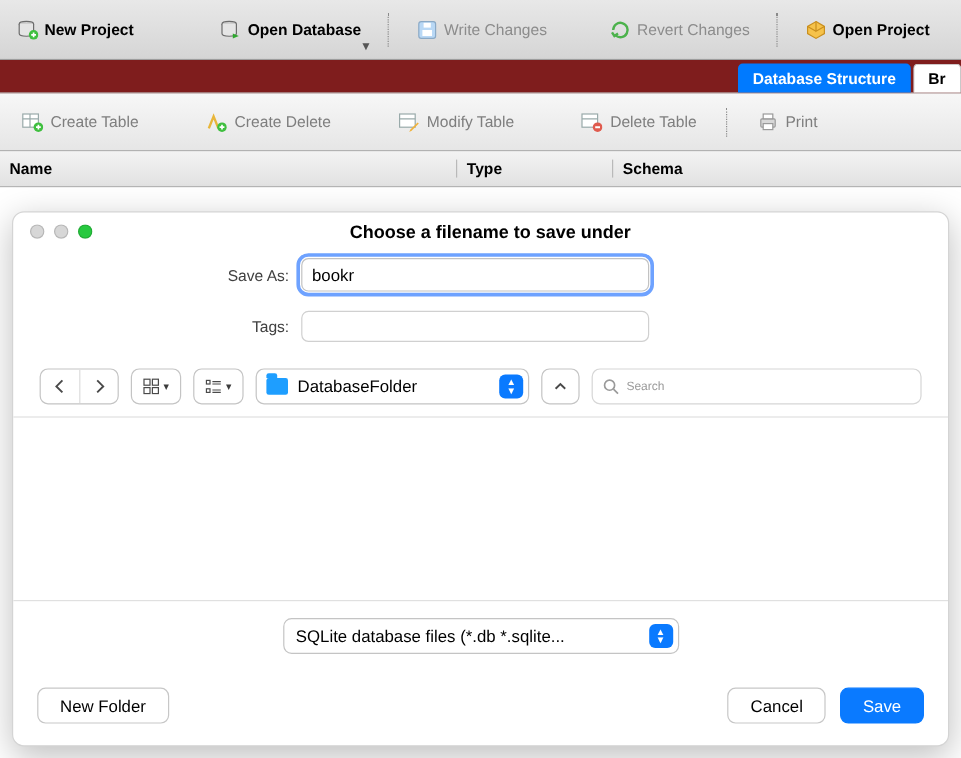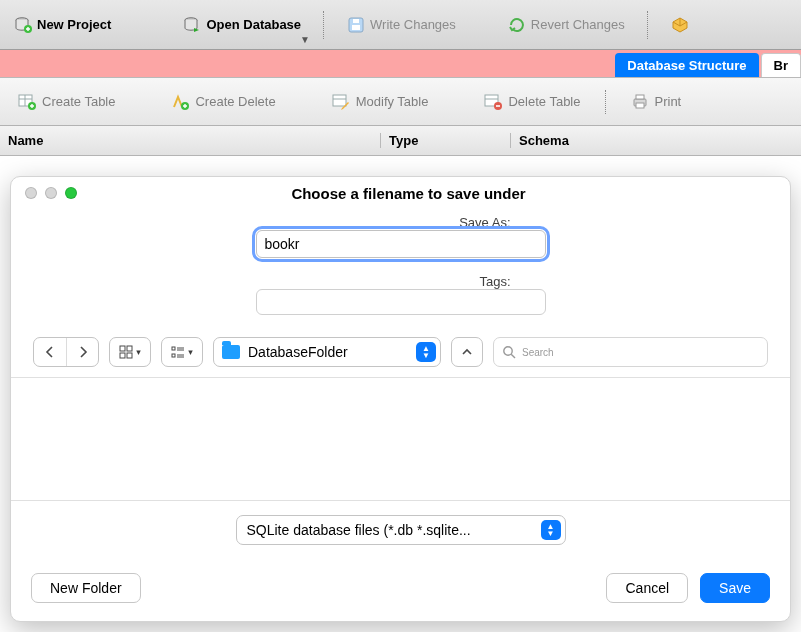--- a/index.html
+++ b/index.html
@@ -20,21 +20,21 @@
   .tb-sep { position:relative; width: 14px; height: 36px; }
   .tb-sep::before { content:""; position:absolute; left:6px; top:4px; bottom:4px; border-left: 1px dotted #8a8a8a; }
   .caret-down { position:absolute; left:300px; top:34px; font-size:10px; color:#555; }
 
   .ico { width:18px; height:18px; display:inline-flex; align-items:center; justify-content:center; }
   svg { display:block; }
 
   
   .tab-bar {
     height: 28px;
-    background: #fca5a5;
+    background: #7f1d1d;
     border-bottom: 1px solid #b9b9b9;
     display:flex; justify-content:flex-end; align-items:flex-end;
     padding-right: 0px; padding-top:4px;padding-left:28px;
   }
   .tab { height:24px; padding: 0 12px; font-size:13px; display:flex; align-items:center; border-radius: 4px 4px 0 0; margin-left:2px;}
   .tab.active { background:#007aff; color:#fff; font-weight:600; }
   .tab.inactive { background:#fff; border:1px solid #c8c8c8; border-bottom:none; font-weight:600;}
 
   
   .action-toolbar {
@@ -76,21 +76,21 @@
     display:flex; align-items:center;
     padding:10px 14px 8px 14px;
     position:relative;
   }
   .traffic { display:flex; gap:8px; }
   .dot { width:12px; height:12px; border-radius:50%; border:1px solid rgba(0,0,0,.15);}
   .dot.gray { background:#d7d7d7;}
   .dot.green { background:#27c93f;}
   .sheet-title { position:absolute; left:16px; right:0; text-align:center; font-weight:700; font-size:15px;}
 
-  .field-row { display:flex; align-items:center; margin:8px 0;flex-direction:column;}
+  .field-row { display:flex; align-items:center; margin:8px 0;}
   .field-label { width:240px; text-align:right; padding-right:10px; font-size:13px; color:#404040;}
   .saveas-input {
     width:290px; height:28px; border:1px solid #c2c2c2; border-radius:6px;
     padding:0 8px; font-size:14px;
     outline: 3px solid #6ea2ff; outline-offset:1px;
   }
   .tags-input {
     width:290px; height:26px; border:1px solid #d0d0d0; border-radius:6px; padding:0 8px; font-size:14px;
   }
 
@@ -183,20 +183,21 @@
 
   <div class="tb-sep"></div>
 
   <div class="tb-item">
     <span class="ico">
       <svg width="18" height="18" viewBox="0 0 18 18">
           <path d="M9 2l7 4v6l-7 4-7-4V6z" fill="#f6c24a" stroke="#c98f1f"></path>
           <path d="M9 2v8l7-4M9 10l-7-4" stroke="#c98f1f" fill="none"></path>
         </svg>
     </span>
+    <span>Open Project</span>
   </div>
 </div>
 
 <div class="tab-bar">
   <div class="tab active">
     <span>Database Structure</span>
   </div>
   <div class="tab inactive">
     <span>Br</span>
   </div>

